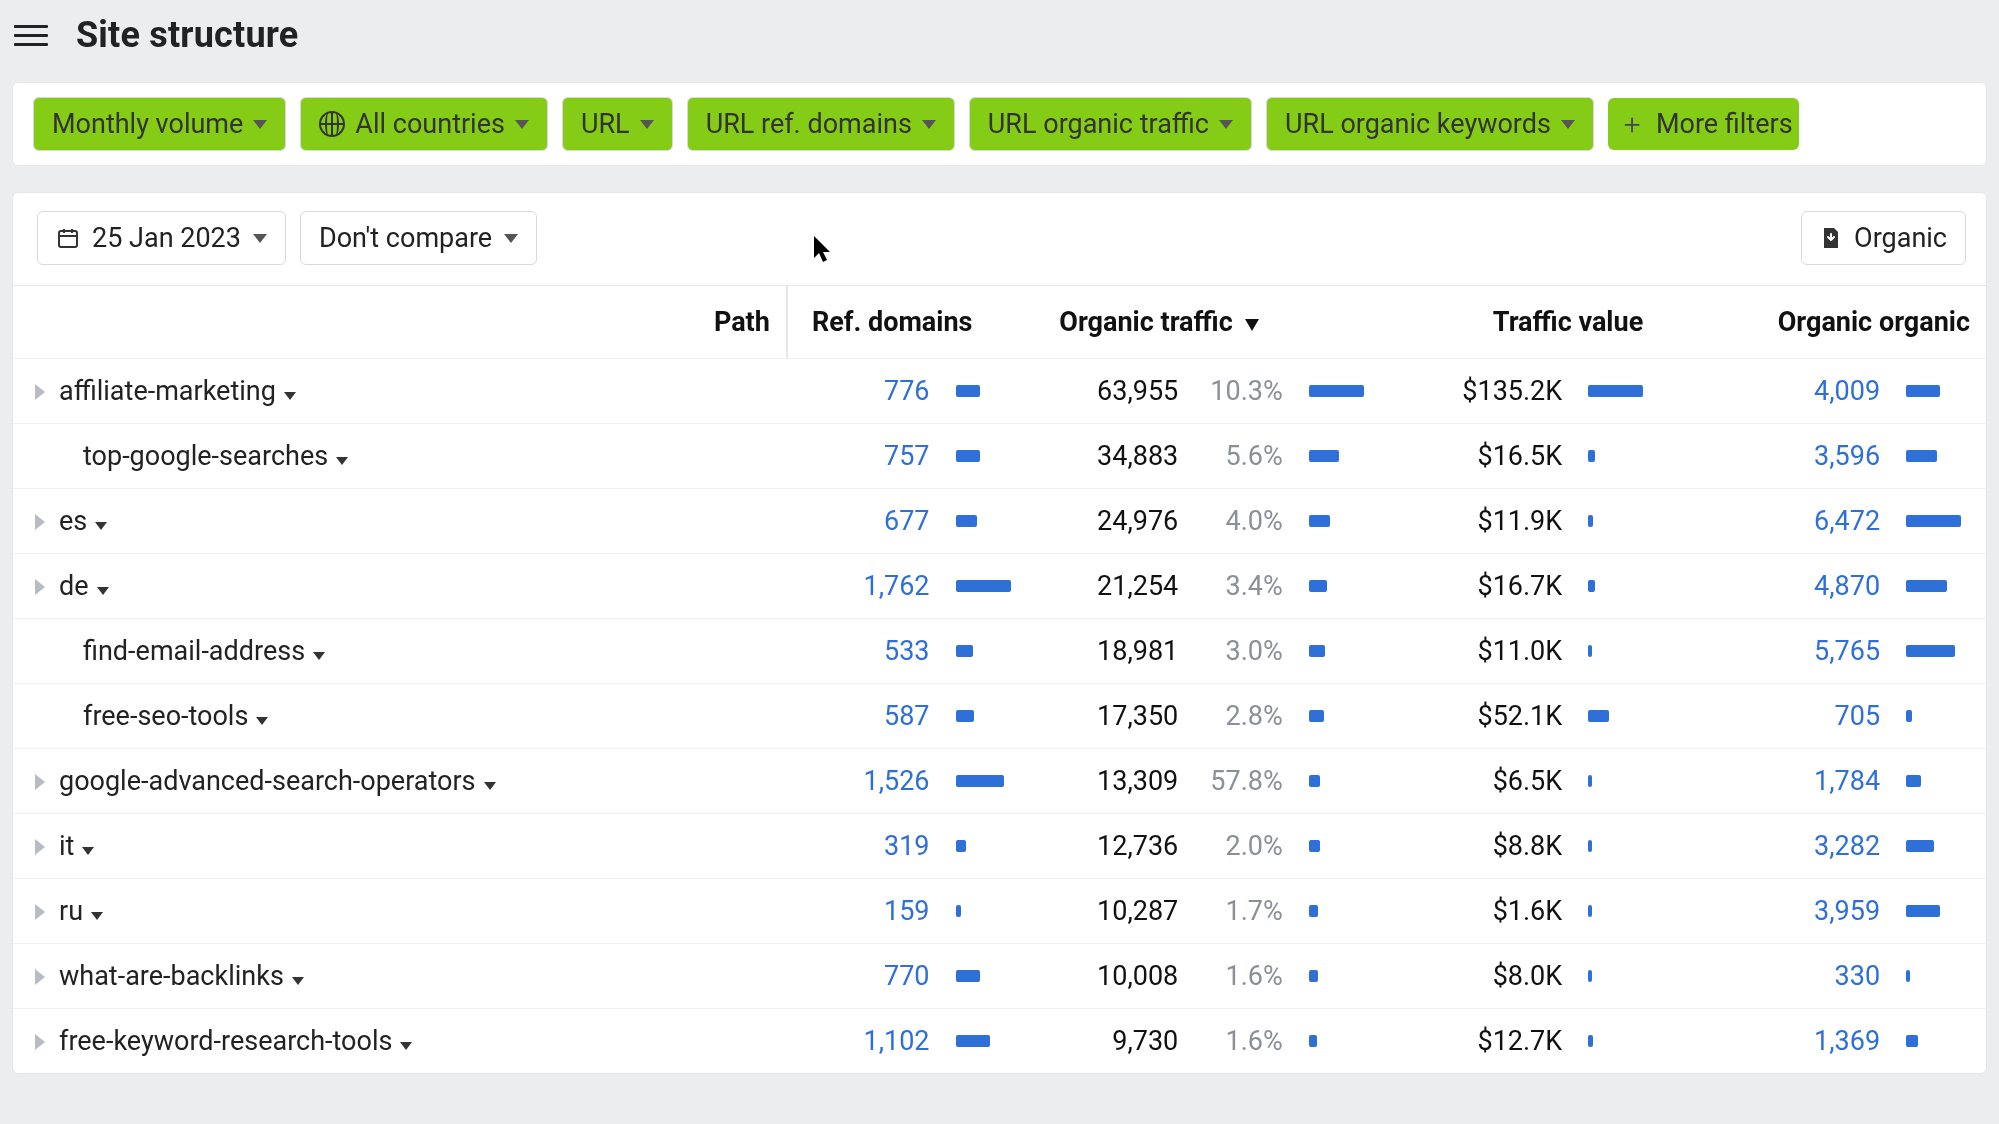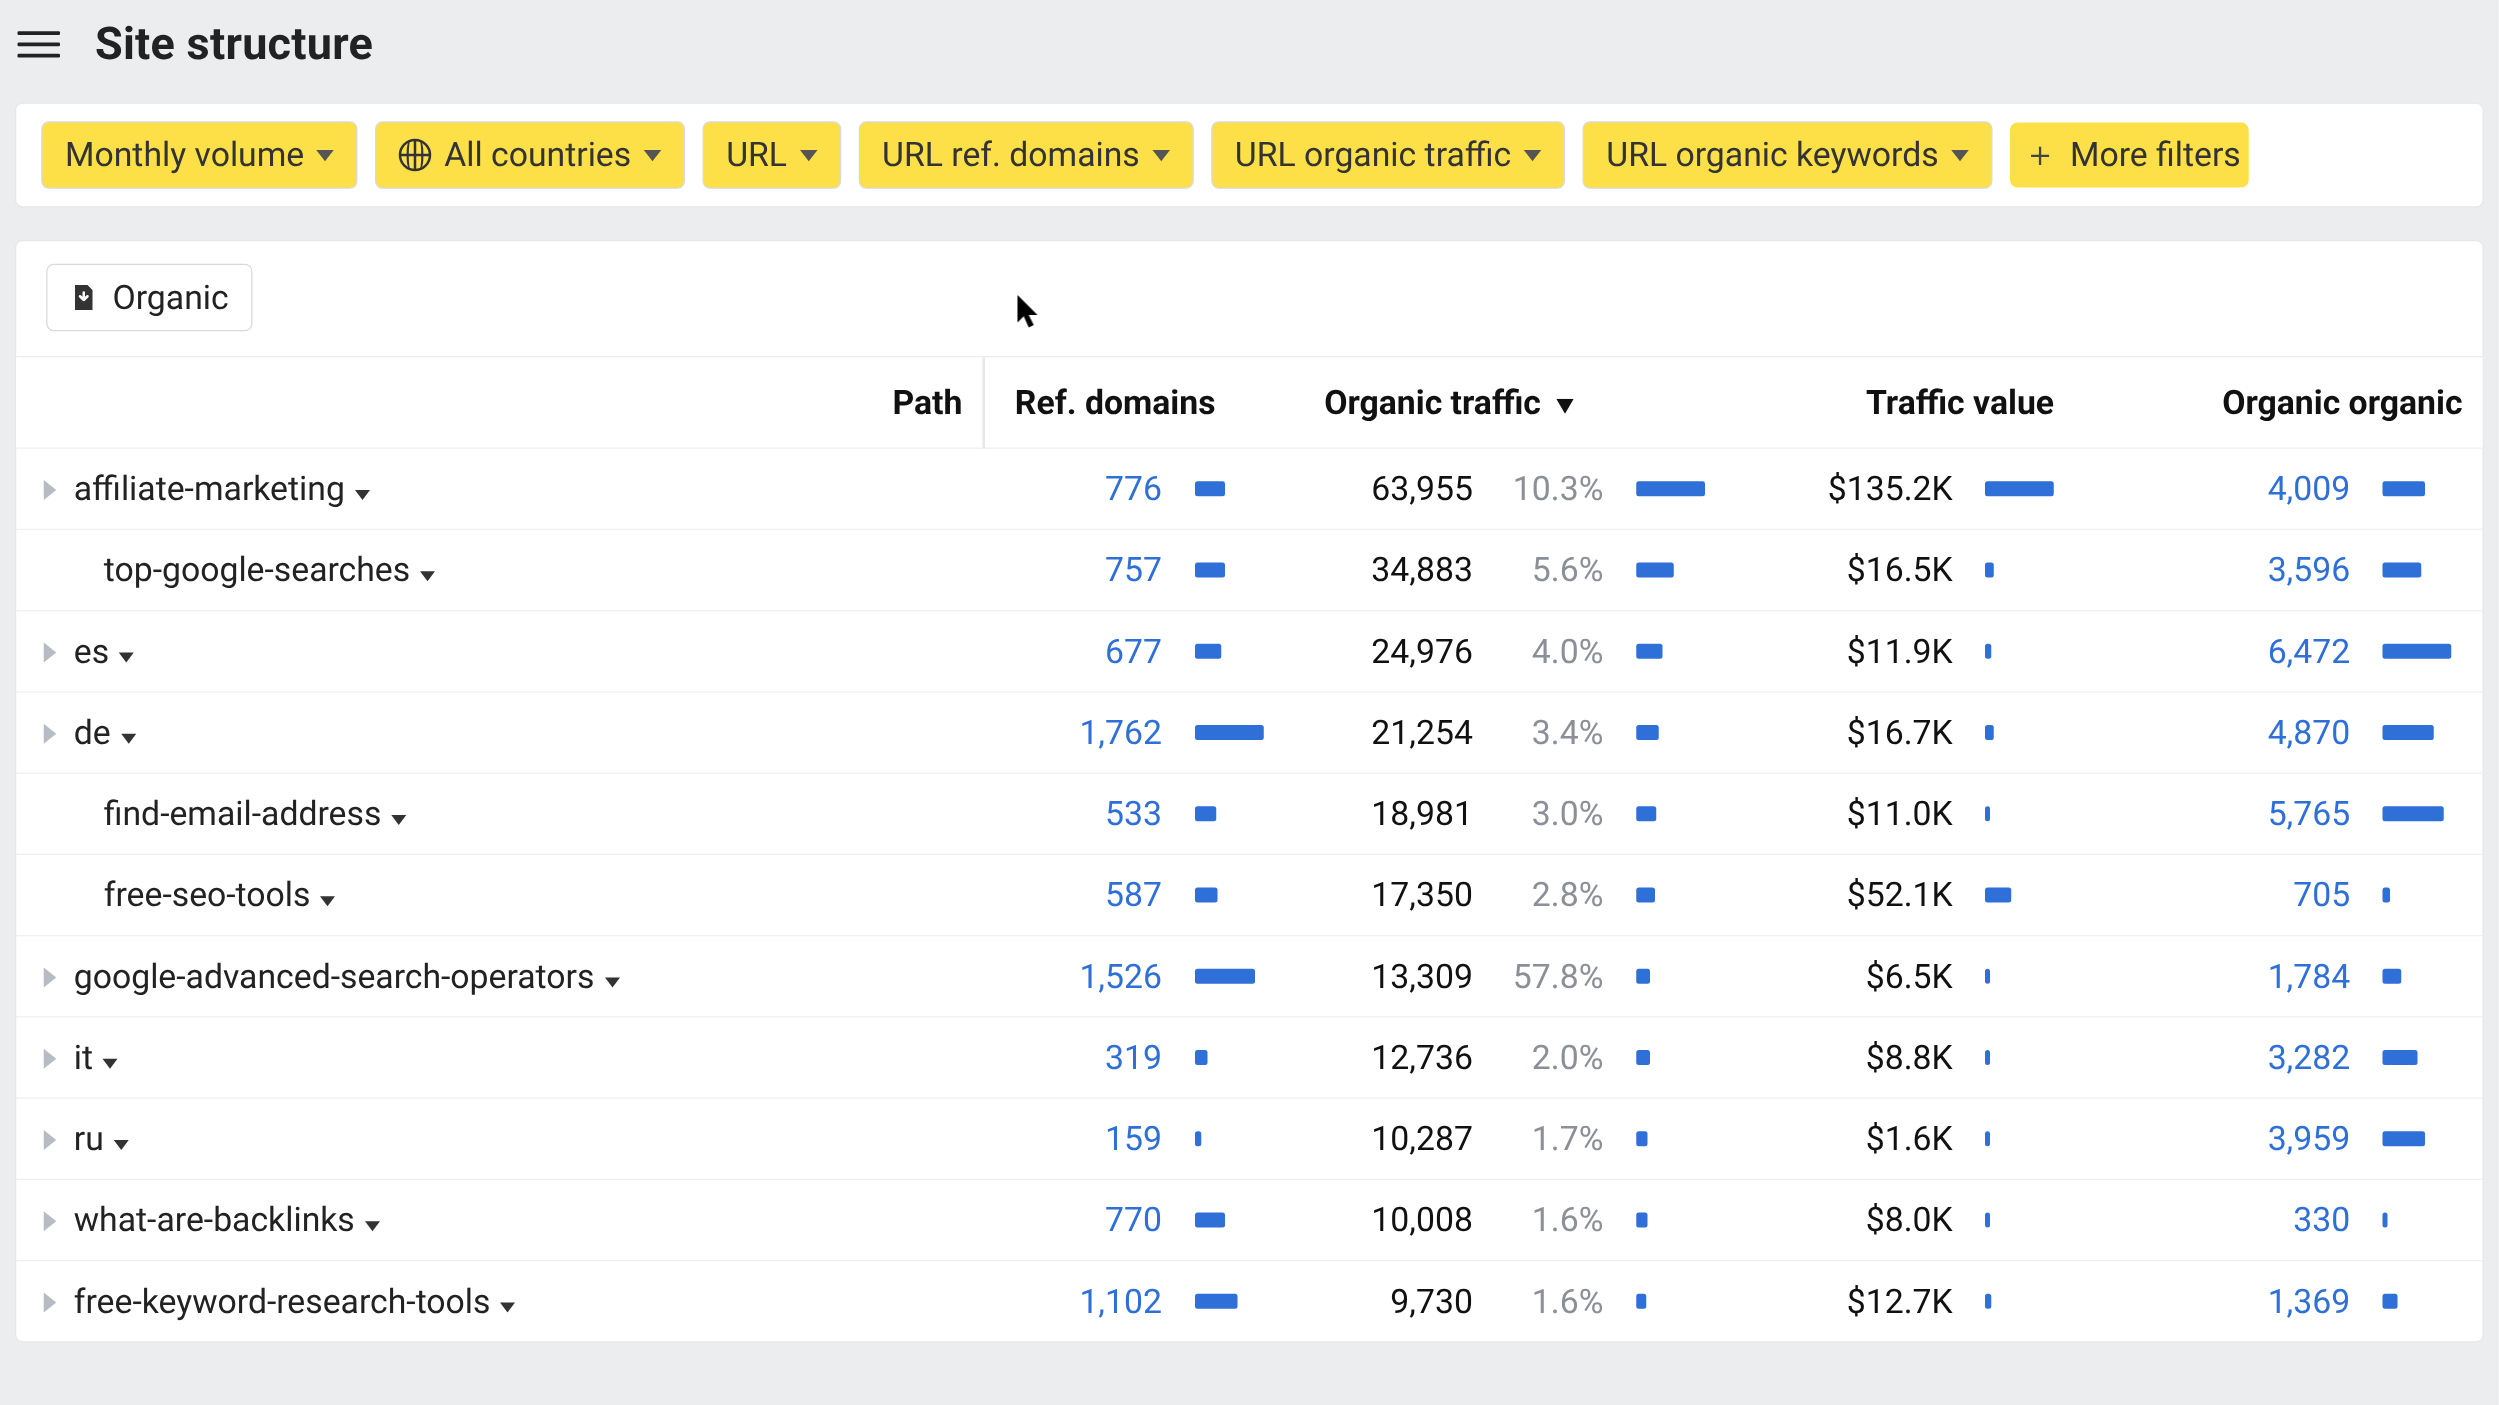--- a/index.html
+++ b/index.html
@@ -26,21 +26,21 @@
   
   
   .panel {
     background:#fff; border:1px solid #e6e7ea; border-radius:6px; margin: 0 12px;
   }
   .filters { padding: 14px 20px; display:flex; align-items:center; gap:14px; flex-wrap:wrap; }
   .chip {
     display:inline-flex; align-items:center; gap:10px;
     border:1px solid #d7d9de; border-radius:6px;
     padding: 10px 18px;
-    font-size: 27px; color:#333; background:#fde047; cursor:pointer;
+    font-size: 27px; color:#333; background:#84cc16; cursor:pointer;
     white-space:nowrap;
   }
   .chip.no-border { border:none; padding-left:10px; padding-right:6px; }
   .caret-down {
     width:0;height:0;border-left:7px solid transparent;border-right:7px solid transparent;border-top:9px solid #555;
   }
   .plus { font-size:28px; font-weight:400; color:#444; line-height:1; }
   
   
   .globe {
@@ -161,20 +161,38 @@
     </div>
     <div class="chip no-border">
       <span class="plus">＋</span>
       <span>More filters</span>
     </div>
   </div>
 </div>
 
 <div class="panel" style="margin-top:26px;">
   <div class="toolbar">
+    <div class="toolbar-left">
+      <div class="btn">
+        <span class="cal-icon">
+          <svg width="24" height="24" viewBox="0 0 24 24" fill="none" stroke="#333" stroke-width="2">
+            <rect x="3" y="5" width="18" height="16" rx="2"></rect>
+            <line x1="3" y1="10" x2="21" y2="10"></line>
+            <line x1="8" y1="3" x2="8" y2="7"></line>
+            <line x1="16" y1="3" x2="16" y2="7"></line>
+          </svg>
+        </span>
+        <span>25 Jan 2023</span>
+        <span class="caret-down"></span>
+      </div>
+      <div class="btn">
+        <span>Don't compare</span>
+        <span class="caret-down"></span>
+      </div>
+    </div>
     <div class="toolbar-right">
       <div class="btn">
         <span class="dl-icon">
           <svg width="22" height="24" viewBox="0 0 22 24" fill="#333">
             <path d="M4 2 h10 l4 4 v16 h-14 z" fill="#333"></path>
             <path d="M11 8 v6 m0 0 l-3 -3 m3 3 l3 -3" stroke="#fff" stroke-width="2" fill="none" stroke-linecap="round" stroke-linejoin="round"></path>
           </svg>
         </span>
         <span>Organic</span>
       </div>

